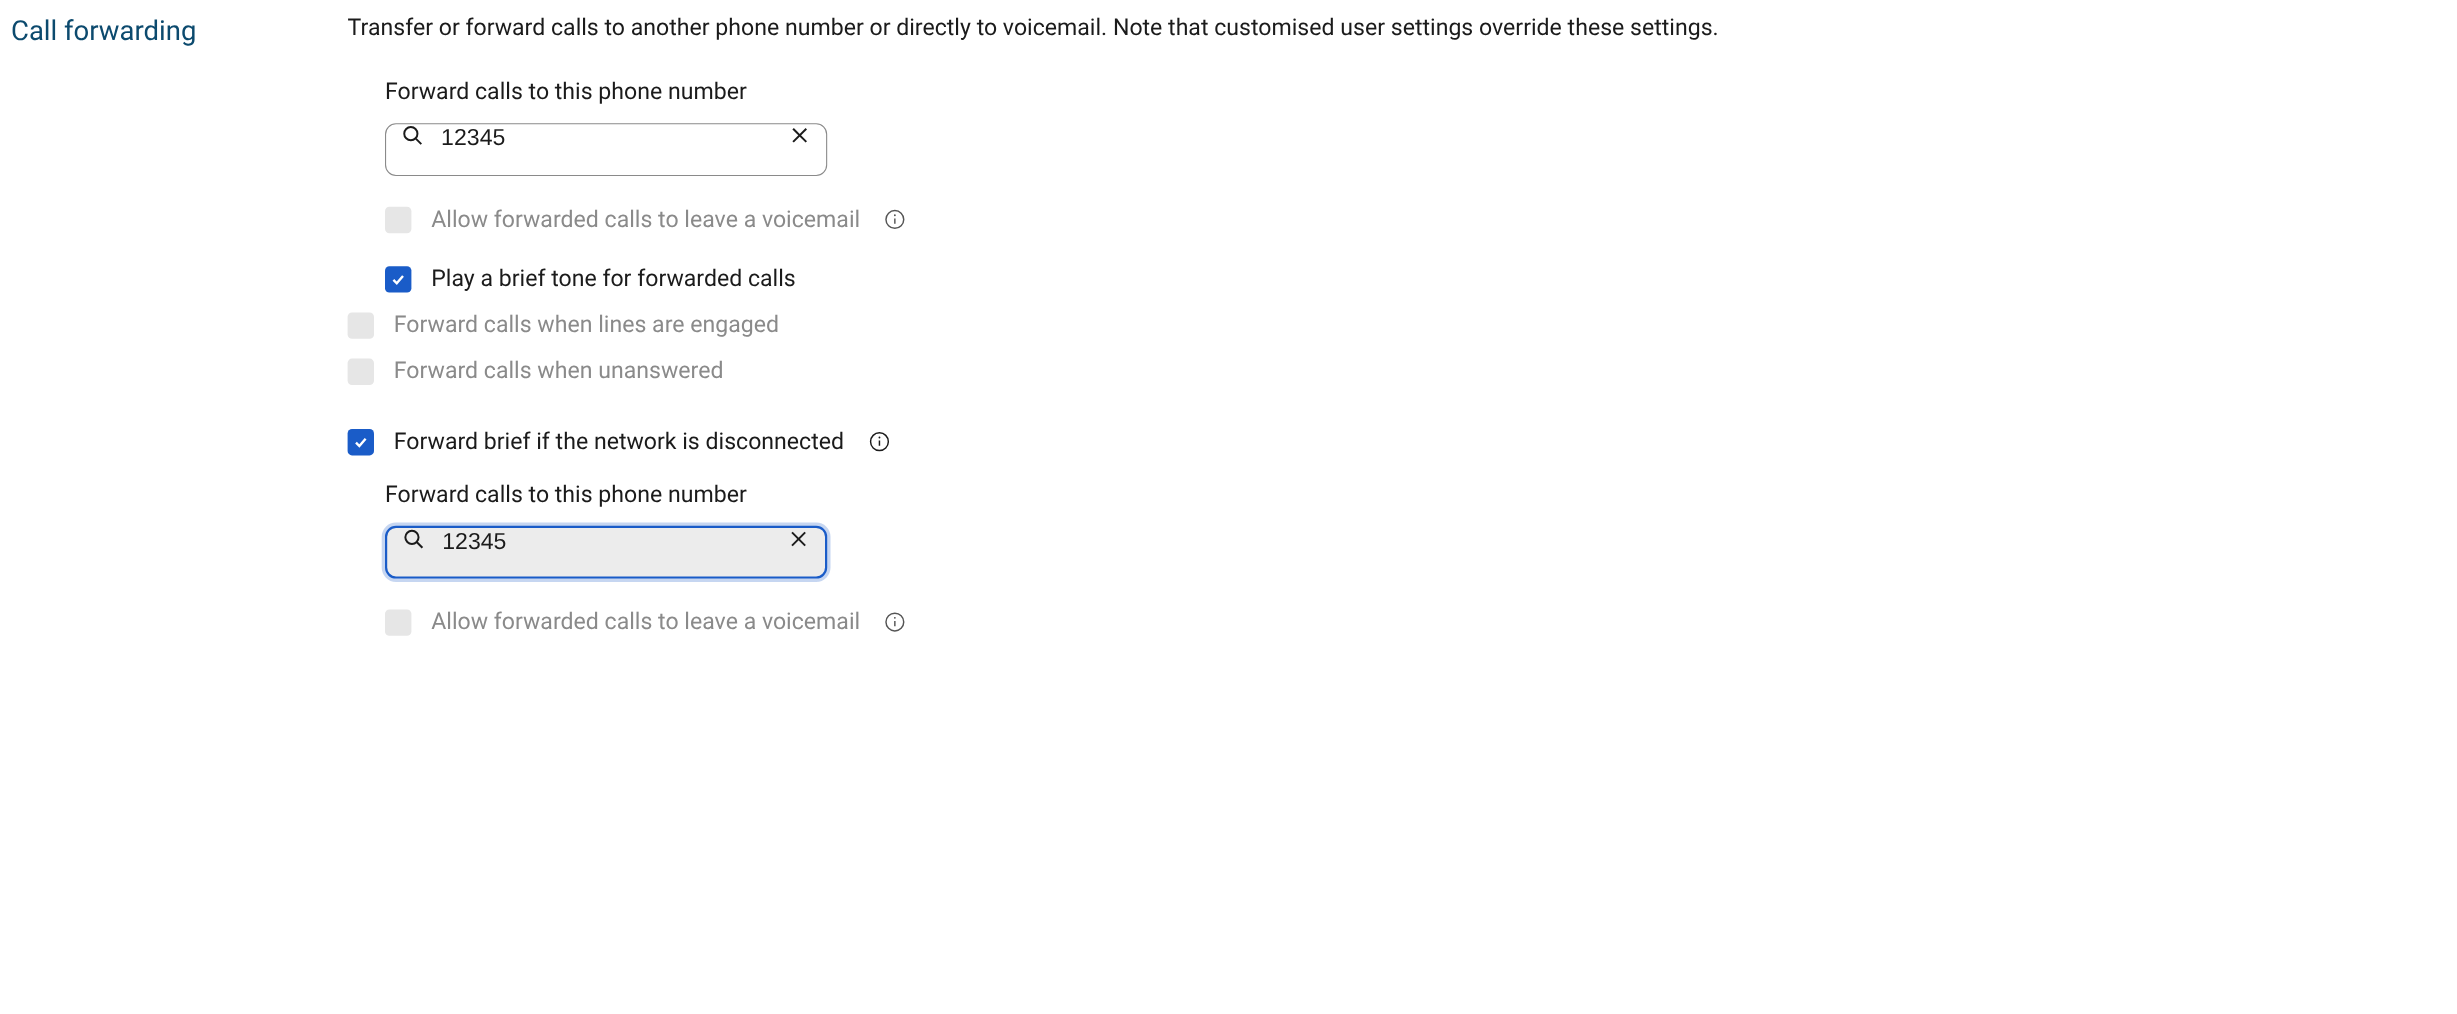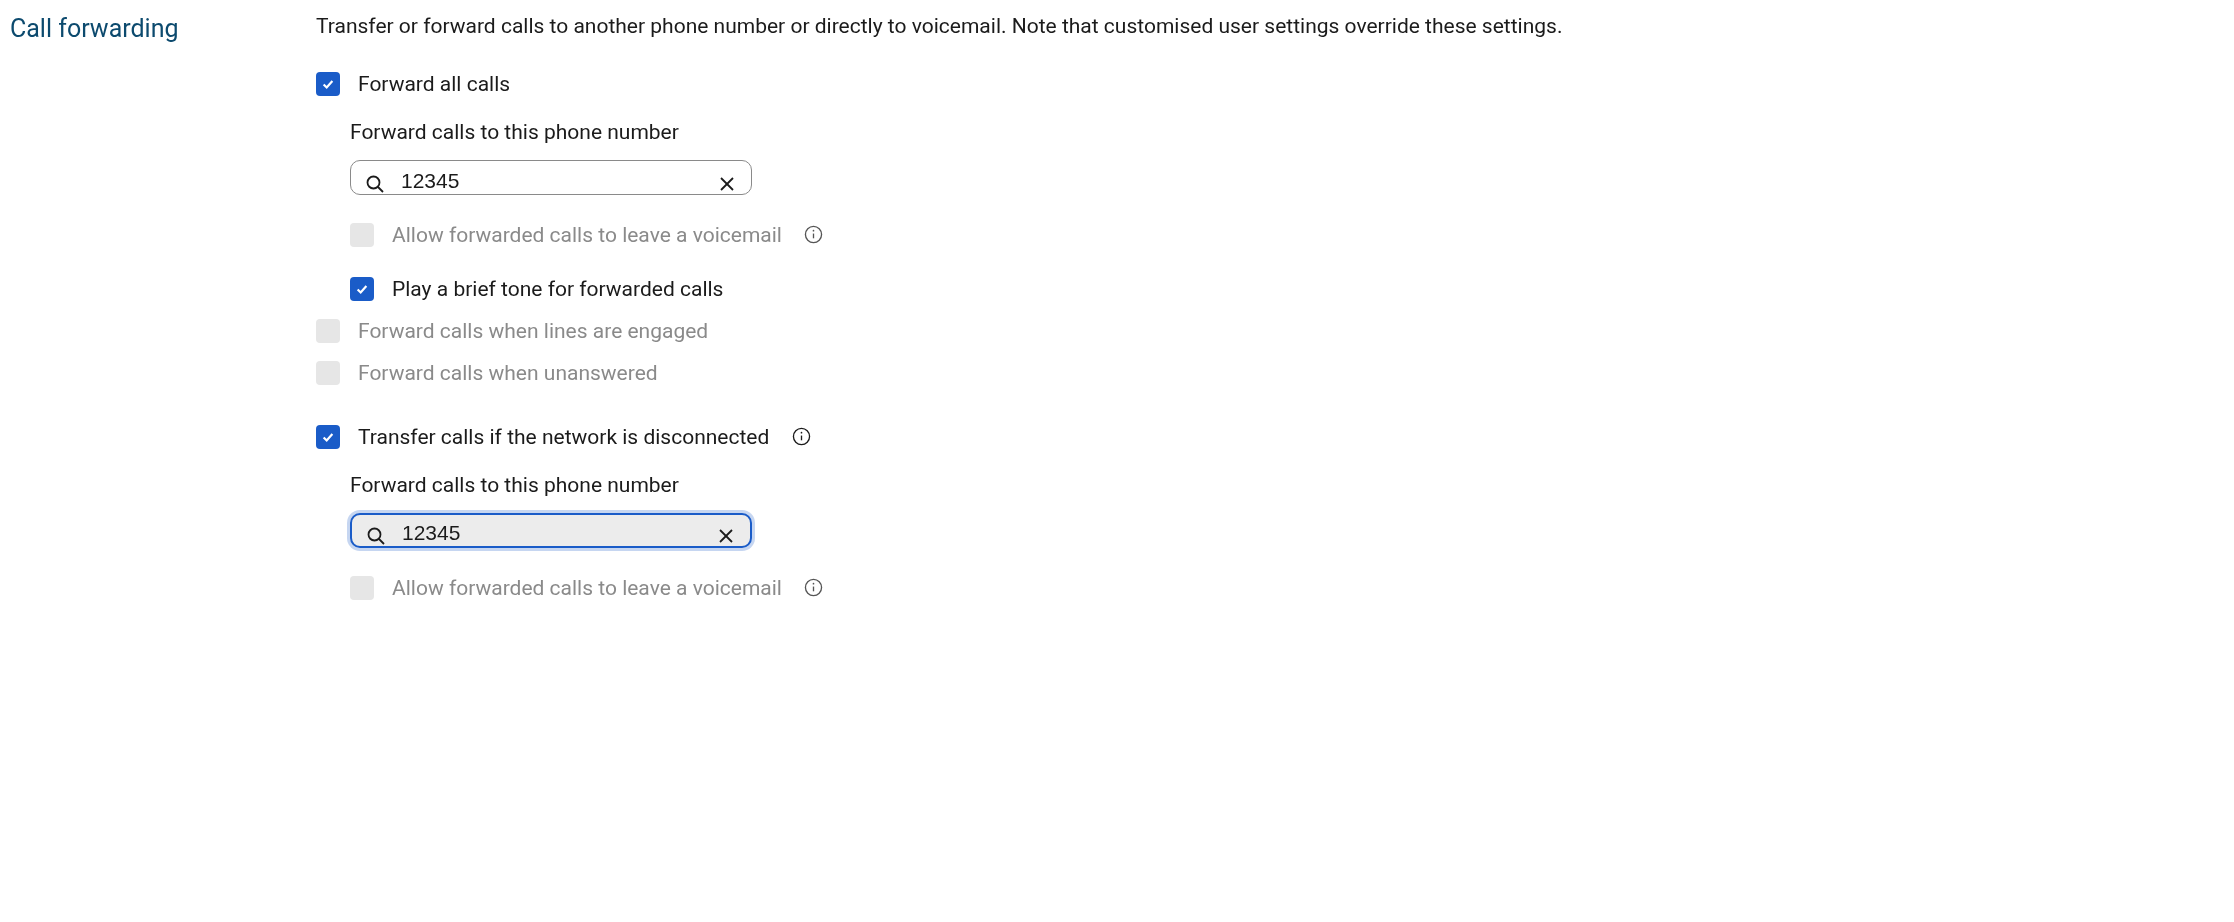--- a/index.html
+++ b/index.html
@@ -85,23 +85,23 @@
     margin: 24px 0 16px 34px;
   }
 
   
   .phone-input-wrap {
     margin-left: 34px;
     margin-bottom: 28px;
   }
   .phone-input {
     display: flex;
-    align-items: flex-end;
+    align-items: flex-start;
     width: 402px;
-    height: 35px;
+    height: 48px;
     border: 1px solid #8a8a8a;
     border-radius: 10px;
     padding: 0 14px;
     gap: 14px;
     background: #fff;
   }
   .phone-input.focused {
     border: 2px solid #1a5cc8;
     box-shadow: 0 0 0 3px rgba(26,92,200,0.25);
     background: #ececec;
@@ -167,28 +167,20 @@
 <body>
 
 <div class="page">
 
   <div class="section-title">Call forwarding</div>
 
   <div class="content">
 
     <div class="description">Transfer or forward calls to another phone number or directly to voicemail. Note that customised user settings override these settings.</div>
 
-    <div class="row">
-      <div class="checkbox checked">
-        <svg viewBox="0 0 16 16">
-            <polyline points="3,8.5 6.5,12 13,4.5"></polyline>
-          </svg>
-      </div>
-      <div class="cb-label">Forward all calls</div>
-    </div>
 
     <div class="sublabel">Forward calls to this phone number</div>
 
     <div class="phone-input-wrap">
       <div class="phone-input">
         <span class="icon">
           <svg viewBox="0 0 20 20">
               <circle cx="8.5" cy="8.5" r="6"></circle>
               <line x1="13" y1="13" x2="18" y2="18"></line>
             </svg>
@@ -243,21 +235,21 @@
     </div>
 
     <div class="spacer-md"></div>
 
     <div class="row">
       <div class="checkbox checked">
         <svg viewBox="0 0 16 16">
             <polyline points="3,8.5 6.5,12 13,4.5"></polyline>
           </svg>
       </div>
-      <div class="cb-label">Transfer calls if the network is disconnected</div>
+      <div class="cb-label">Forward brief if the network is disconnected</div>
       <span class="info-icon">
         <svg viewBox="0 0 20 20">
             <circle cx="10" cy="10" r="8.5"></circle>
             <line x1="10" y1="9" x2="10" y2="14"></line>
             <circle cx="10" cy="6" r="0.9" fill="#1b1b1b" stroke="none"></circle>
           </svg>
       </span>
     </div>
 
     <div class="sublabel">Forward calls to this phone number</div>

